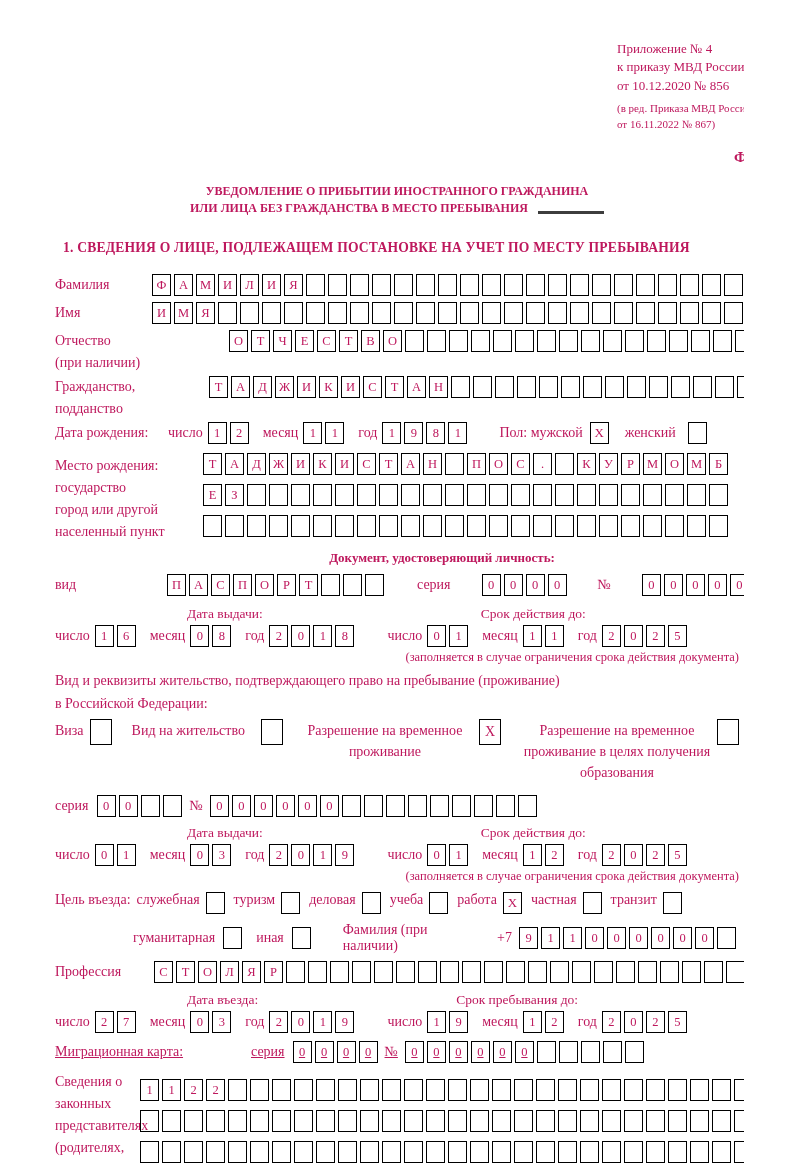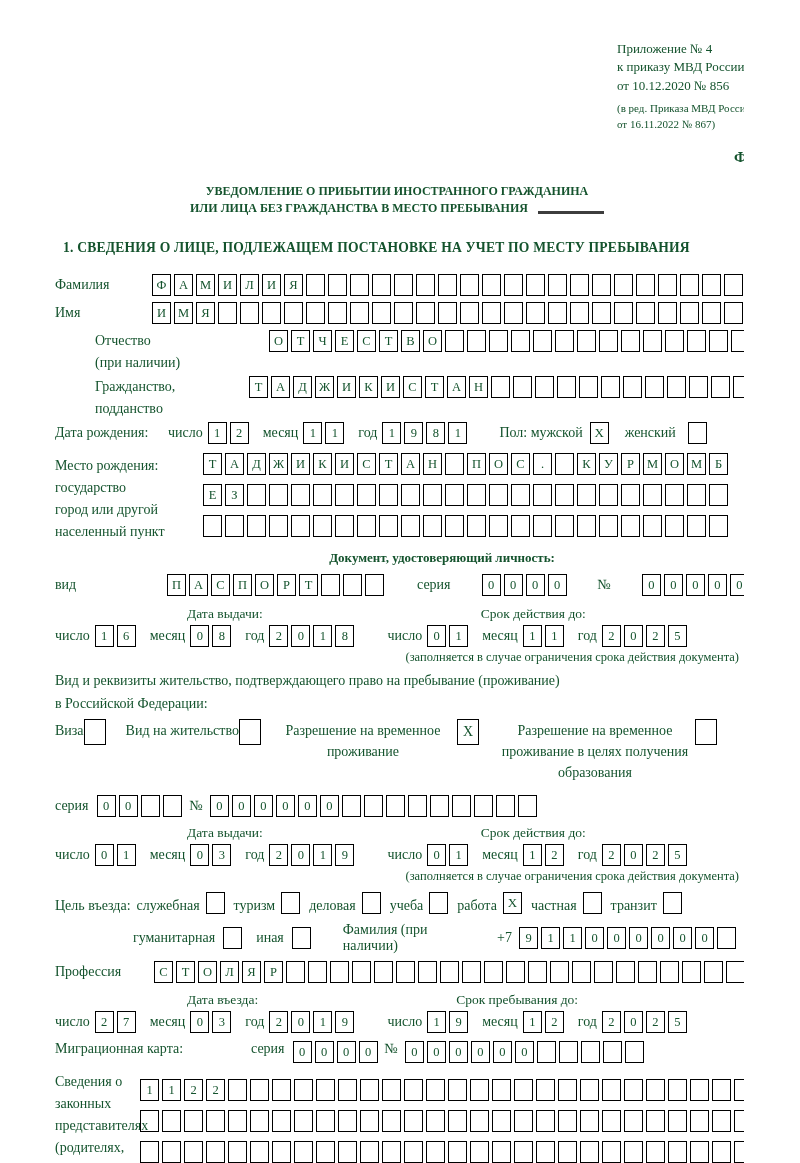--- a/index.html
+++ b/index.html
@@ -1,36 +1,36 @@
 <!DOCTYPE html>
 <html><head>
 <meta charset="utf-8">
 <style>
   html,body{margin:0;padding:0;background:#ffffff;}
   .page{
     width:744px;height:1163px;position:relative;background:#fff;
     font-family:"Liberation Serif","DejaVu Serif",serif;
-    color:#14532d;font-size:14px;overflow:hidden;
+    color:#be185d;font-size:14px;overflow:hidden;
   }
   
   .appendix{position:absolute;left:617px;top:40px;width:178px;font-size:13px;line-height:1.42;}
   .appendix .amend{margin-top:6px;font-size:11px;}
   .forma{margin-top:14px;text-align:right;font-weight:bold;font-size:15px;letter-spacing:.5px;}
 
   .content{padding:183px 5px 0 55px;}
 
   .title{text-align:center;font-weight:bold;font-size:12px;line-height:1.45;margin-bottom:22px;}
   .t-underline{display:inline-block;width:66px;border-bottom:3px solid #3d3d3d;margin-left:10px;vertical-align:-2px;}
 
   .section-heading{font-weight:bold;font-size:13.6px;margin:0 0 18px 8px;letter-spacing:.2px;}
 
   .row{display:flex;align-items:center;margin-bottom:6px;gap:24px;}
   .row.top{align-items:flex-start;margin-bottom:2px;}
   .lbl{flex:none;}
-  .lbl2{flex:none;line-height:22px;margin-left:40px;}
+  .lbl2{flex:none;line-height:22px;}
   .w73{width:73px;}
   .w148{width:150px;}
   .w128{width:130px;}
   .w88{width:88px;}
   .w75{width:75px;}
 
   .cellrow{display:inline-flex;flex:none;}
   .cell{
     flex:none;display:inline-flex;align-items:center;justify-content:center;
     width:17px;height:20px;border:1.5px solid #000;margin-right:3px;
@@ -70,29 +70,29 @@
   .intro{margin-bottom:7px;}
   .opt-row{display:flex;align-items:flex-start;margin:2px 0 12px 0;}
   .opt-row .o-lbl{line-height:21px;margin-top:1px;}
   .opt-center{text-align:center;}
   .o3{width:172px;margin-left:16px;margin-right:8px;}
   .o4{width:192px;margin-left:20px;margin-right:4px;}
 
   .ser-row{display:flex;align-items:center;margin-bottom:8px;}
   .ser-row .nlbl{margin:0 7px 0 5px;}
 
-  .purp-row{display:flex;align-items:flex-end;margin-bottom:8px;}
+  .purp-row{display:flex;align-items:flex-start;margin-bottom:8px;}
   .purp-row .p-lbl{margin-right:6px;}
   .purp-row .p-gap{margin-left:9px;margin-right:6px;}
   .purp2{display:flex;align-items:center;margin-bottom:7px;}
   .ind80{margin-left:78px;}
   .tel-lbl{margin-left:32px;}
   .tel-pref{margin-left:26px;margin-right:7px;}
 
-  .mig-row{display:flex;align-items:flex-start;margin:2px 0 8px 0;}
+  .mig-row{display:flex;align-items:center;margin:2px 0 8px 0;text-decoration:underline;}
   .mig-row .m-lbl{width:146px;flex:none;}
   .mig-row .slbl{margin:0 8px 0 50px;}
   .mig-row .nlbl{margin:0 7px 0 4px;}
 </style>
 </head>
 <body>
 
 <div class="page">
 
   <div class="appendix">
@@ -452,23 +452,23 @@
             <span class="cell">5</span>
           </span>
       </span>
     </div>
     <div class="note-right">(заполняется в случае ограничения срока действия документа)</div>
 
     <div class="intro">Вид и реквизиты жительство, подтверждающего право на пребывание (проживание)</div>
     <div class="intro">в Российской Федерации:</div>
 
     <div class="opt-row">
-      <span class="o-lbl" style="margin-right:0">Виза</span>
+      <span class="o-lbl" style="margin-right:6px">Виза</span>
       <span class="cb big"></span>
-      <span class="o-lbl" style="margin-left:20px;">Вид на жительство</span>
+      <span class="o-lbl" style="margin-left:20px;margin-right:16px">Вид на жительство</span>
       <span class="cb big"></span>
       <span class="o-lbl opt-center o3">Разрешение на временное проживание</span>
       <span class="cb big">X</span>
       <span class="o-lbl opt-center o4">Разрешение на временное проживание в целях получения образования</span>
       <span class="cb big"></span>
     </div>
 
     <div class="ser-row">
       <span>серия</span>
       <span class="cellrow" style="margin-left:8px">

